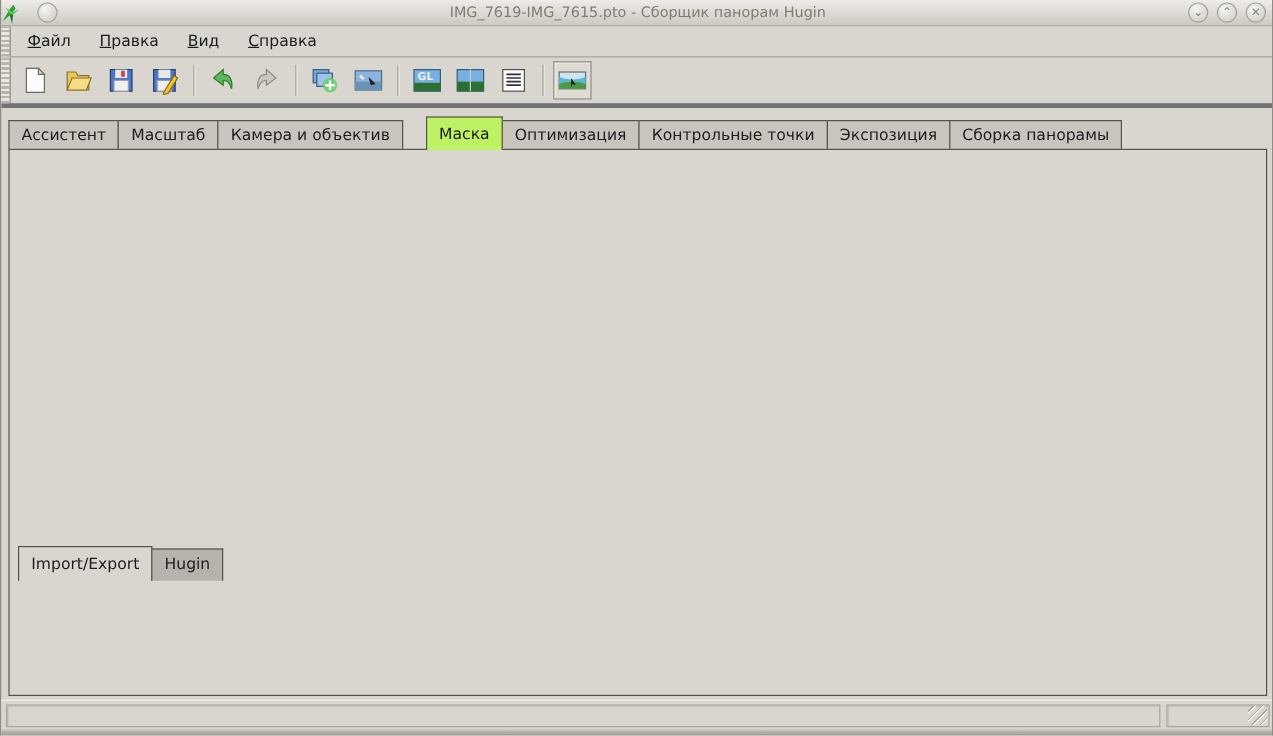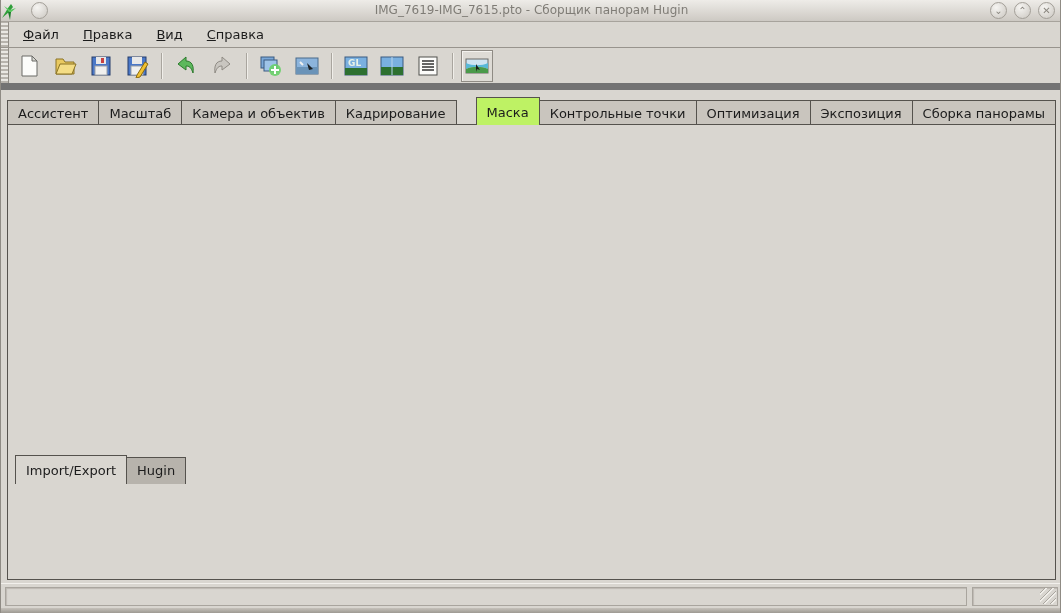--- a/index.html
+++ b/index.html
@@ -28,21 +28,21 @@
   .menubar { left:0; top:22px; width:1061px; height:26px; background:#d9d6d0;
     border-bottom:1px solid #98948d; display:flex; align-items:center; }
   .grip { width:8px; height:100%;
     background:repeating-linear-gradient(0deg,#b7b3ac 0 2px,#e9e7e2 2px 4px);
     border-right:1px solid #8f8b84; margin-right:2px; flex:none; }
   .menu-item { padding:0 12px; }
   .menu-item u { text-decoration:underline; }
 
   
   .toolbar { left:0; top:48px; width:1061px; height:42px; background:#d9d6d0;
-    border-bottom:7px solid #737373; display:flex; align-items:center; }
+    border-bottom:4px solid #737373; display:flex; align-items:center; }
   .tool-btn { width:32px; height:32px; margin:0 2px; display:flex;
     align-items:center; justify-content:center; border:1px solid transparent; }
   .tool-btn.outlined { border:1px solid #8f8b84; background:#dedbd5;
     box-shadow:inset 1px 1px 0 #f4f2ee; }
   .tool-sep { width:1px; height:26px; background:#a9a59e; margin:0 6px;
     box-shadow:1px 0 0 #f0eee9; }
   .tool-btn svg { display:block; }
 
   
   .tabrow { left:6px; top:97px; width:1049px; height:28px; display:flex; align-items:flex-end; }
@@ -225,24 +225,23 @@
       <path d="M2 15 C8 12 18 12 24 15 L24 19 L2 19 Z" fill="#4a9a4a"></path>
       <path d="M12 10 L16 16 L13 15 L12 18 Z" fill="#1c1c1c"></path>
     </svg>
   </div>
 </div>
 
 <div class="abs tabrow">
   <div class="tab">Ассистент</div>
   <div class="tab">Масштаб</div>
   <div class="tab">Камера и объектив</div>
-  <div class="tab">Кадрирование</div>
   <div class="tab active">Маска</div>
+  <div class="tab">Оптимизация</div>
   <div class="tab">Контрольные точки</div>
-  <div class="tab">Оптимизация</div>
   <div class="tab">Экспозиция</div>
   <div class="tab">Сборка панорамы</div>
 </div>
 
 <div class="abs main-panel"></div>
 
 <div class="gtk-table" style="left:14px; top:133px; width:392px; height:109px;">
   <div class="tbl-head">
     <div class="th" style="width:41px; text-align:center;">№</div>
     <div class="th" style="width:114px;">Количество масок</div>

